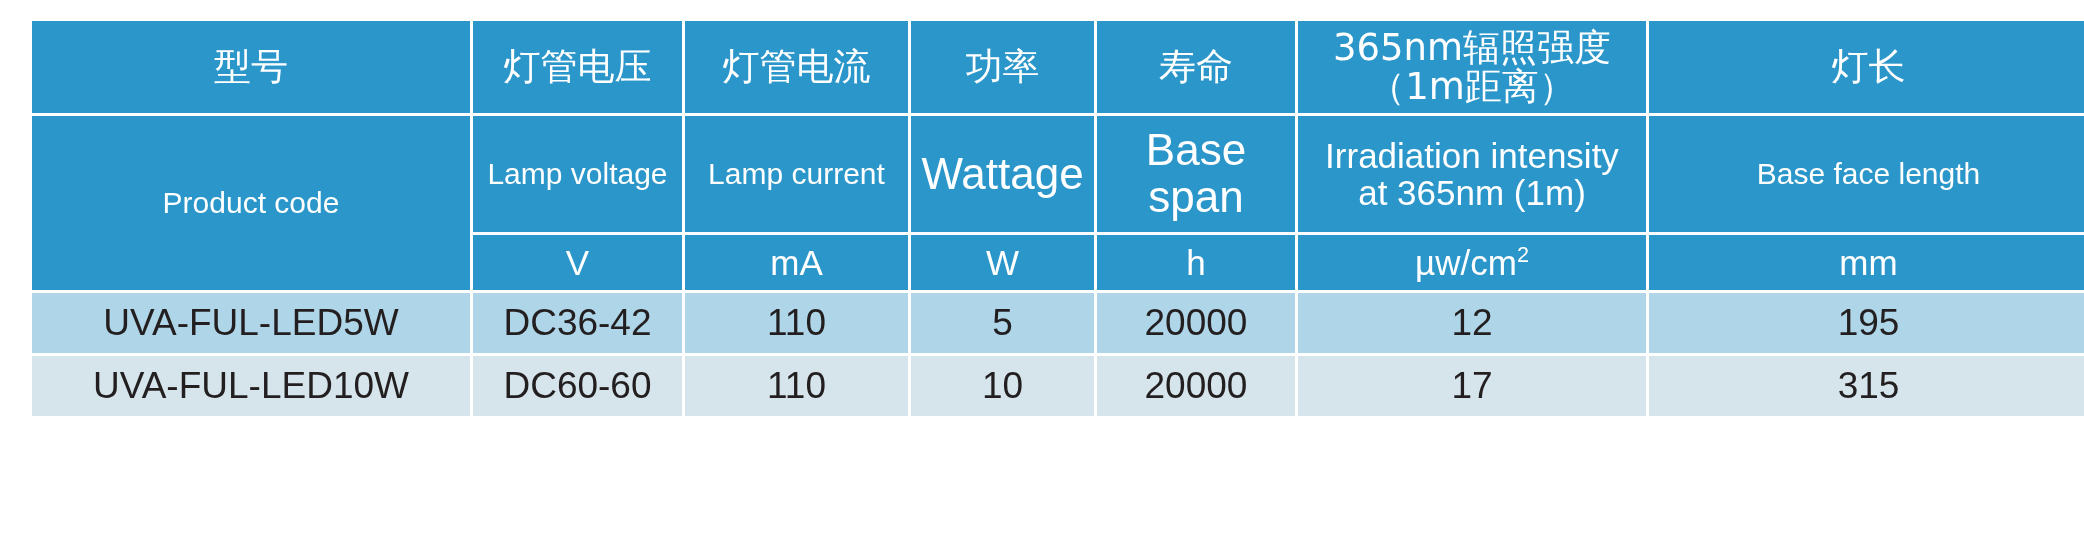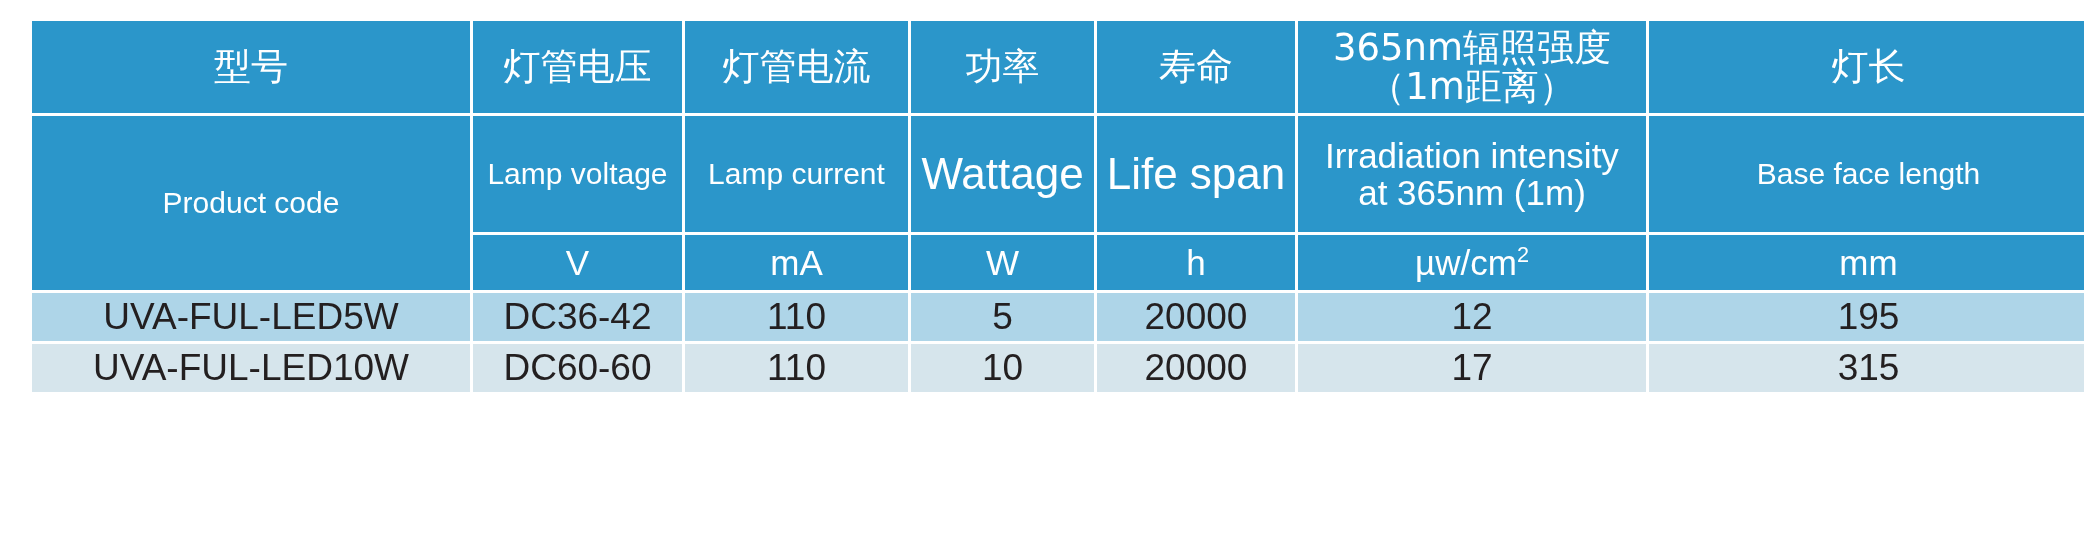--- a/index.html
+++ b/index.html
@@ -48,21 +48,21 @@
     height:55px;
   }
   td.en.tall{height:173px;margin-top:38px;}
   td.narrow-en{font-size:44px;}
   td.en-wide{font-size:35px;}
   sup{font-size:0.62em;vertical-align:super;line-height:0;}
   
   tr.data td{
     color:#231f20;
     font-size:37px;
-    height:48px;
+    height:60px;
     font-weight:400;
   }
   tr.data.alt1 td{background:#aed5e8;}
   tr.data.alt2 td{background:#d6e5ec;}
   .cjk{font-family:"DejaVu Sans","Liberation Sans",sans-serif;}
 </style>
 </head>
 <body>
 
 <div id="spec-table-wrap">
@@ -95,21 +95,21 @@
         <td class="en tall" rowspan="2">Product  code</td>
         <td class="en">
           <span class="two-line">Lamp</span>
           <span class="two-line">voltage</span>
         </td>
         <td class="en">
           <span class="two-line">Lamp</span>
           <span class="two-line">current</span>
         </td>
         <td class="en narrow-en">Wattage</td>
-        <td class="en narrow-en">Life span</td>
+        <td class="en narrow-en">Base span</td>
         <td class="en en-wide">
           <span class="two-line">Irradiation intensity</span>
           <span class="two-line">at 365nm (1m)</span>
         </td>
         <td class="en">Base face length</td>
       </tr>
 
       <tr>
         <td class="unit">V</td>
         <td class="unit">mA</td>

